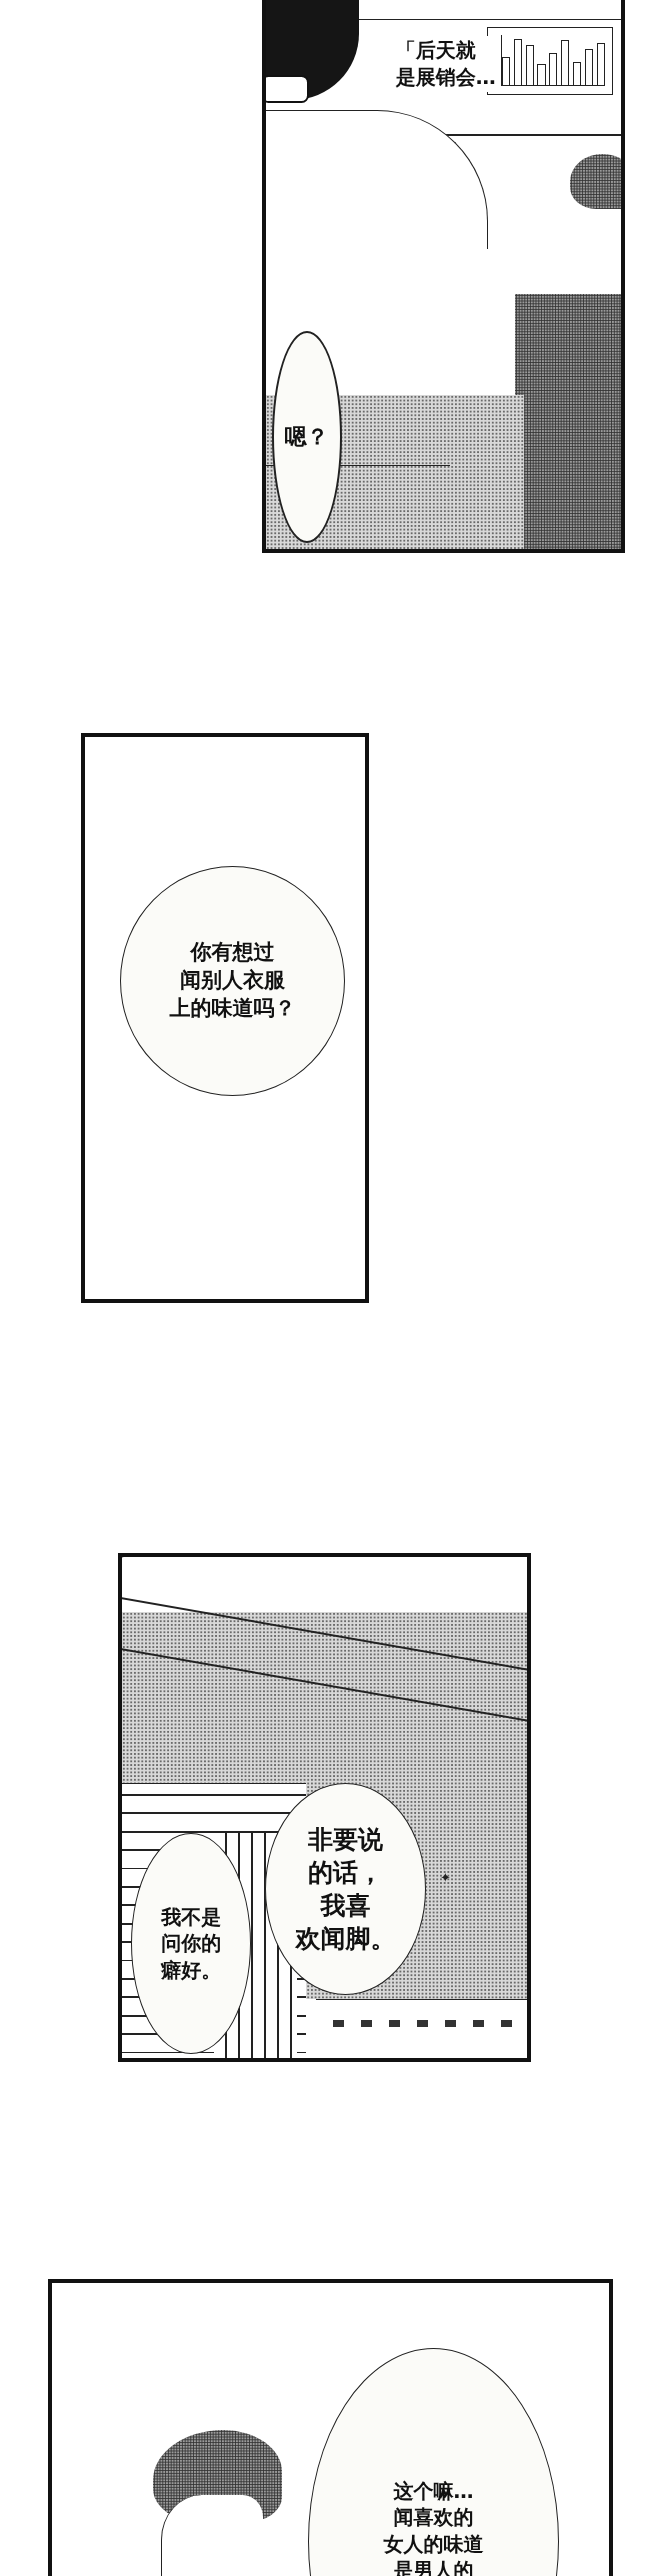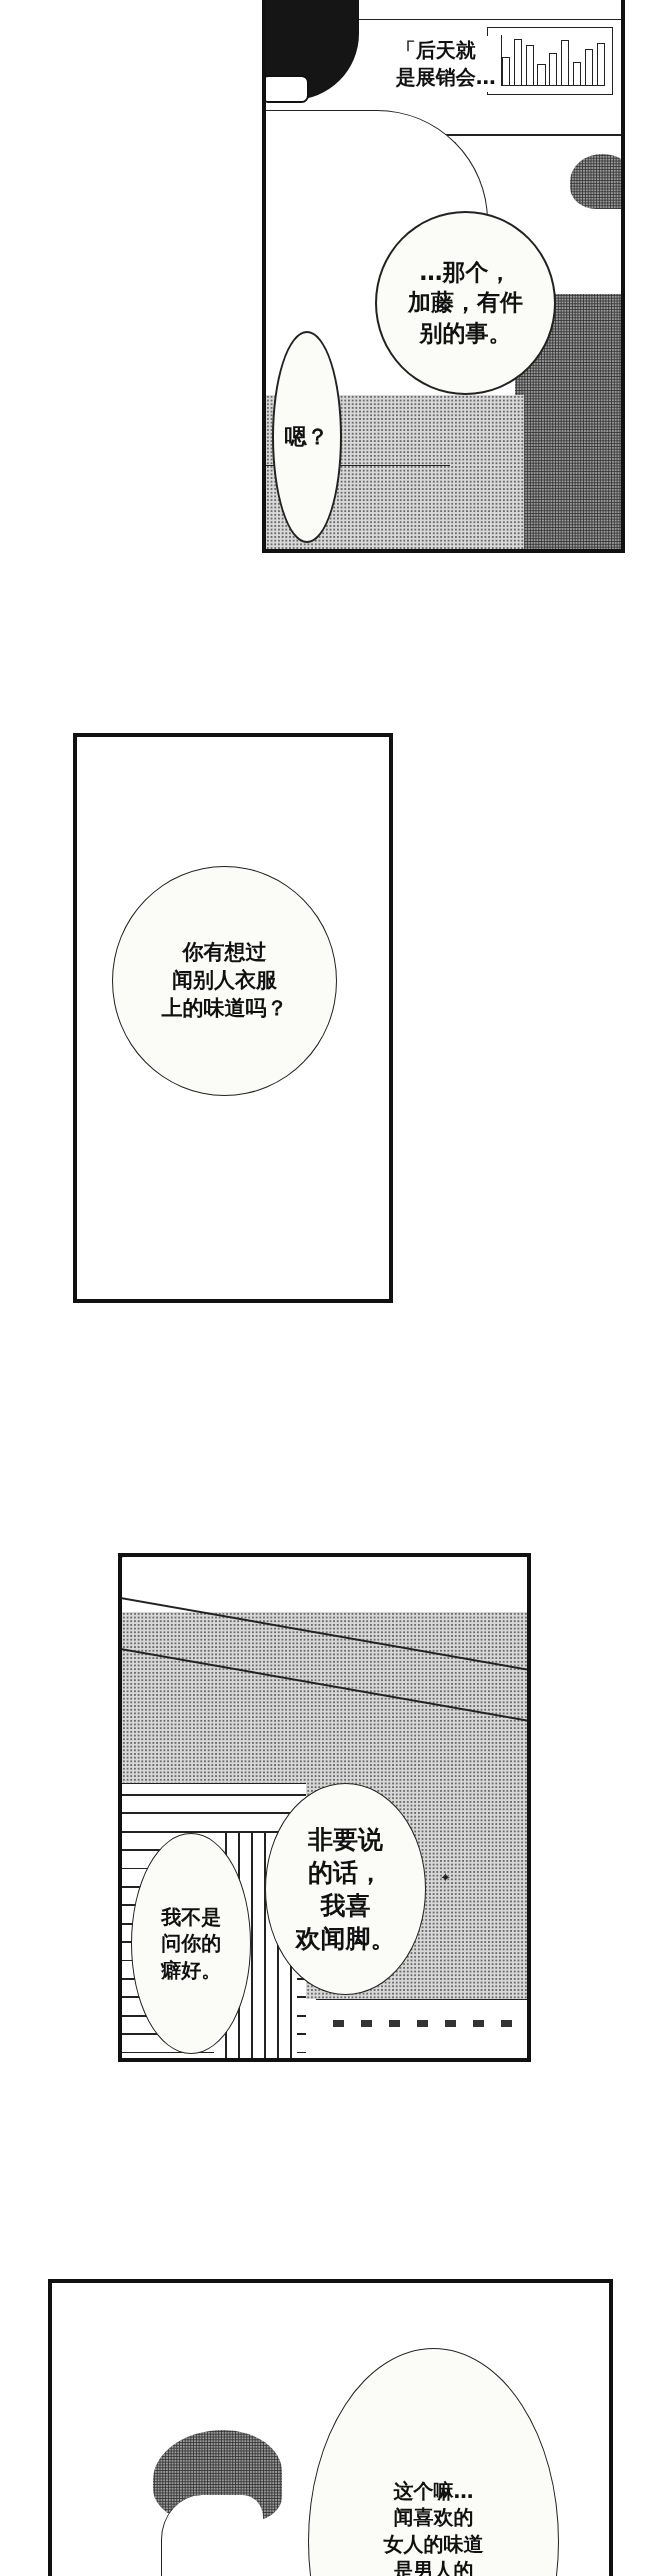--- a/index.html
+++ b/index.html
@@ -51,32 +51,27 @@
   <div class="ink halftone-dark" style="left:304px; top:155px; width:65px; height:55px; border-radius:50% 50% 20% 40%;"></div>
 
   <div class="ink halftone-dark" style="left:249px; top:295px; width:120px; height:258px;"></div>
 
   <div class="ink halftone" style="left:0; top:396px; width:258px; height:161px;"></div>
   <div class="line" style="left:0; top:466px; width:184px; height:1.8px;"></div>
 
   <div class="btext" style="position:absolute; left:90px; top:37px; font-size:20px; text-align:left; background:#fff; padding:1.8px 3.7px;margin-left:36px;">「后天就
 是展销会…</div>
 
-  <div class="bubble" style="left:109px; top:212px; width:181px; height:184px;">
-    <div class="btext" style="font-size:23px;">…那个，
-加藤，有件
-别的事。</div>
-  </div>
 
   <div class="bubble" style="left:5.5px; top:332px; width:70px; height:212px;">
     <div class="btext" style="font-size:22px;">嗯？</div>
   </div>
 </div>
 
-<div class="panel" style="left:73px; top:733px; width:320px; height:570px;">
+<div class="panel" style="left:81px; top:733px; width:288px; height:570px;">
   <div class="bubble" style="left:35px; top:129px; width:225px; height:230px; border-width:1.8px;">
     <div class="btext" style="font-size:21px;">你有想过
 闻别人衣服
 上的味道吗？</div>
   </div>
 </div>
 
 <div class="panel" style="left:118px; top:1553px; width:413px; height:509px;">
 
   <div class="ink halftone" style="left:0; top:55px; width:100%; height:387px;"></div>

